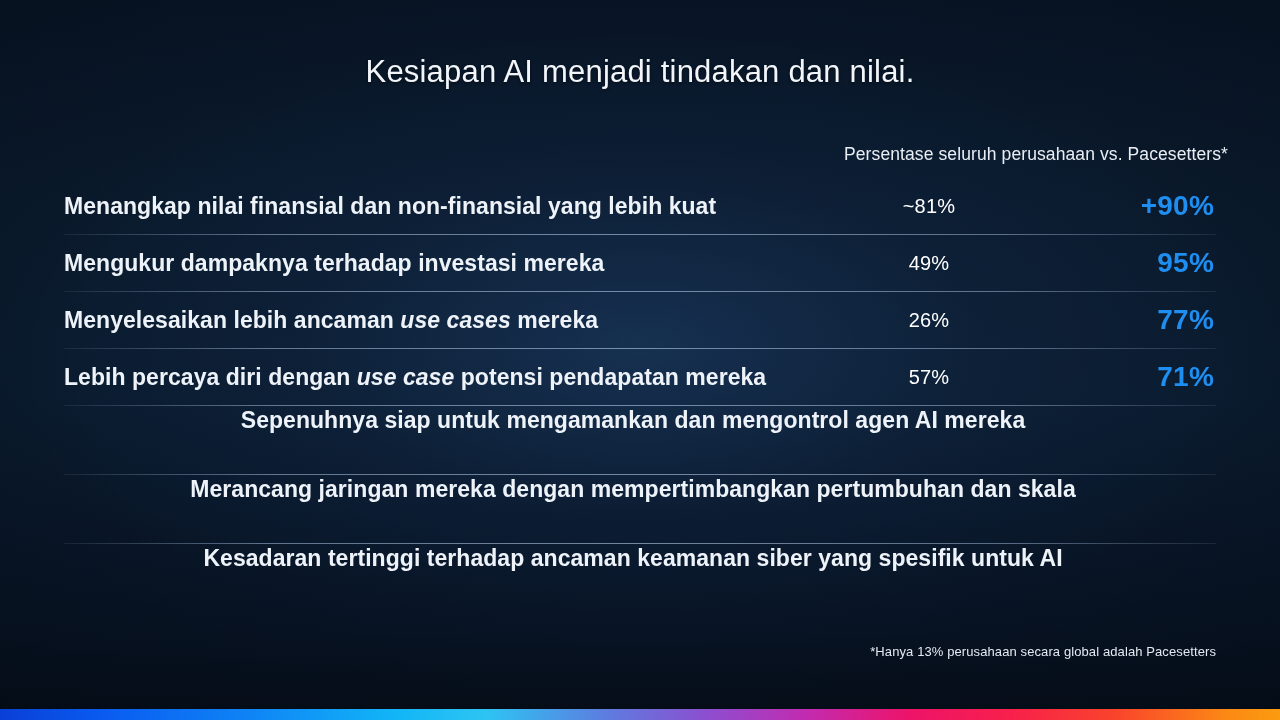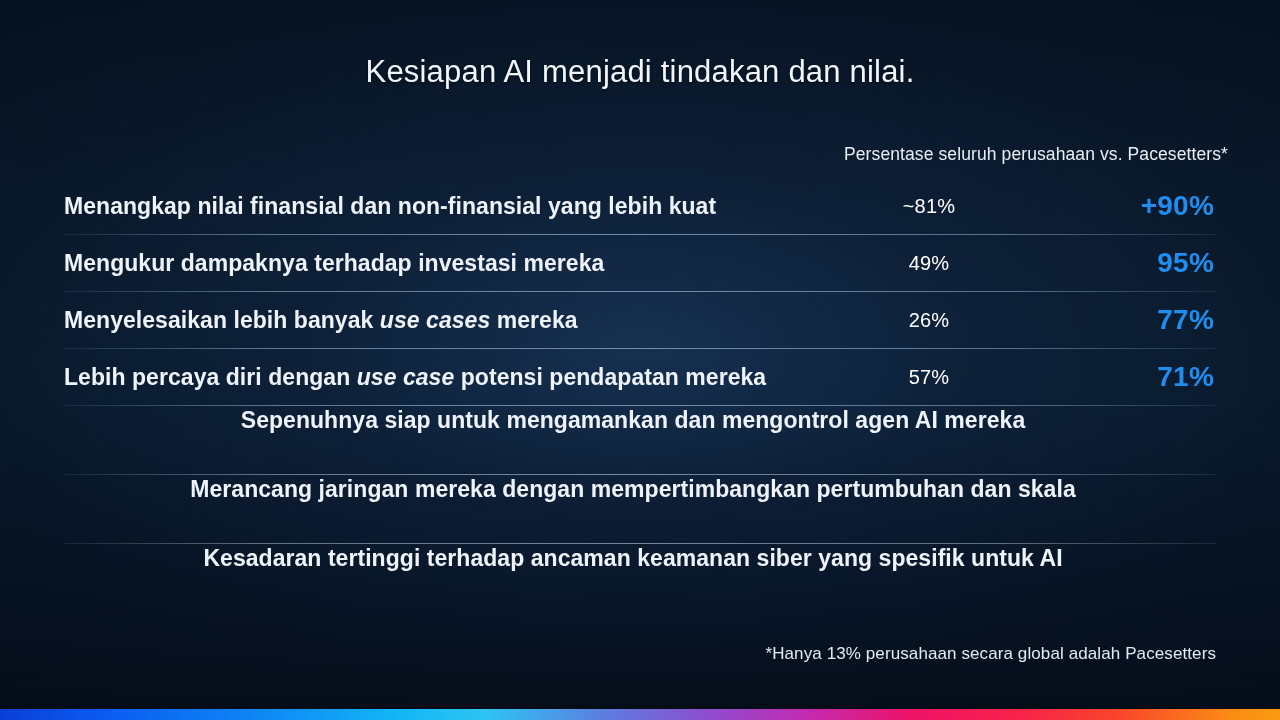--- a/index.html
+++ b/index.html
@@ -111,21 +111,21 @@
     background: linear-gradient(90deg, rgba(150,175,205,0.10) 0%, rgba(168,192,220,0.55) 18%, rgba(178,200,226,0.62) 50%, rgba(168,192,220,0.50) 82%, rgba(150,175,205,0.12) 100%);
   }
 
   .r-h68 { height: 56px; }
   .r-h2  { height: 68px; flex-direction: column; }
 
   #footnote {
     position: absolute;
     top: 644px;
     right: 64px;
-    font-size: 17px;
+    font-size: 13px;
     color: #e4eaf2;
     letter-spacing: 0.1px;
     white-space: nowrap;
     margin-left: 12px;
   }
 
   #bottom-bar {
     position: absolute;
     left: 0;
     bottom: 0;
@@ -168,21 +168,21 @@
     <div class="divider"></div>
 
     <div class="row r-h68">
       <div class="label"><span>Mengukur dampaknya terhadap investasi mereka</span></div>
       <div class="v-all">49%</div>
       <div class="v-pace">95%</div>
     </div>
     <div class="divider"></div>
 
     <div class="row r-h68">
-      <div class="label"><span>Menyelesaikan lebih banyak </span><em>use cases</em><span> mereka</span></div>
+      <div class="label"><span>Menyelesaikan lebih ancaman </span><em>use cases</em><span> mereka</span></div>
       <div class="v-all">26%</div>
       <div class="v-pace">77%</div>
     </div>
     <div class="divider"></div>
 
     <div class="row r-h68">
       <div class="label"><span>Lebih percaya diri dengan </span><em>use case</em><span> potensi pendapatan mereka</span></div>
       <div class="v-all">57%</div>
       <div class="v-pace">71%</div>
     </div>

